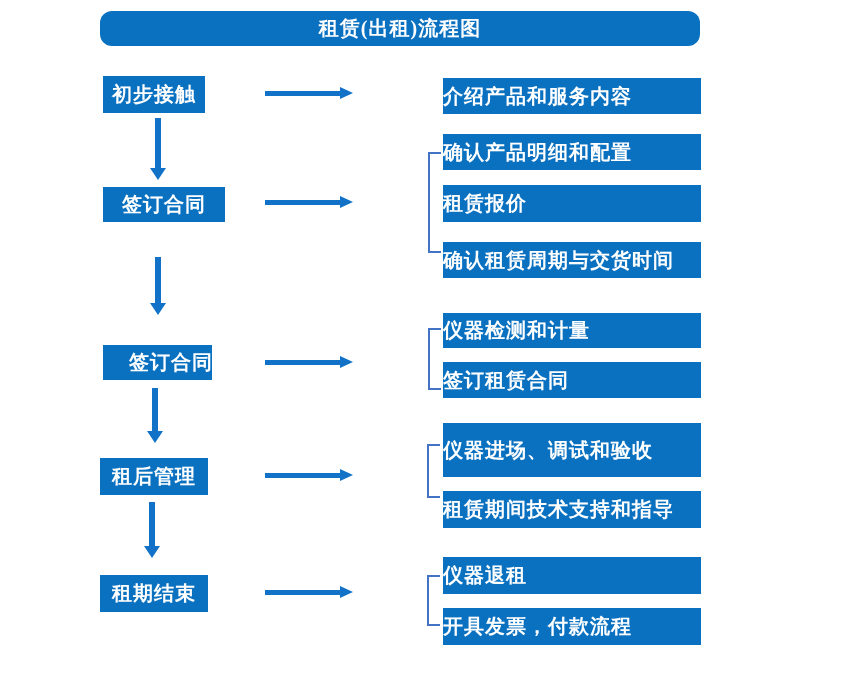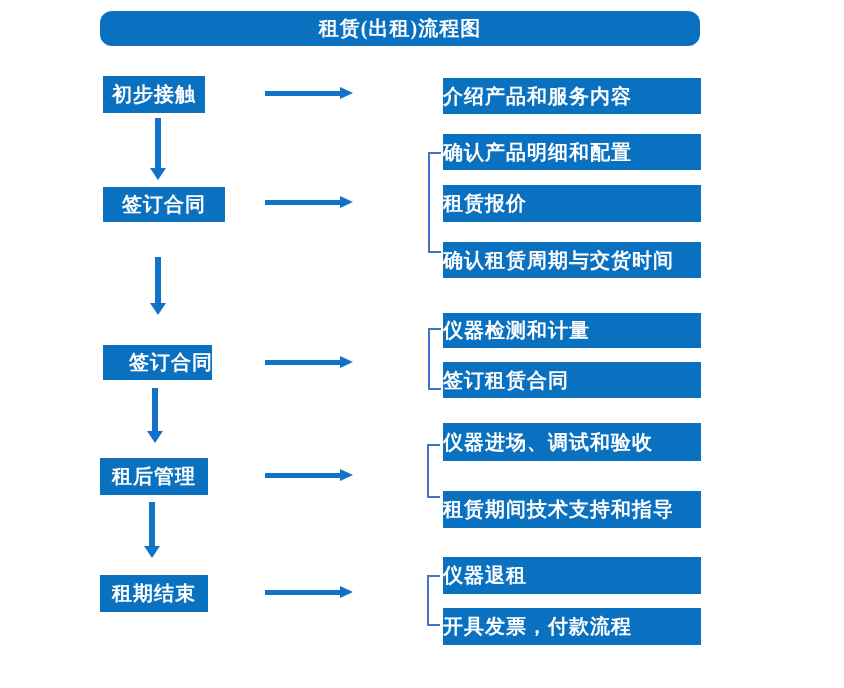--- a/index.html
+++ b/index.html
@@ -42,21 +42,21 @@
   <div class="bar step-box" style="left:103px;top:345px;width:109px;height:35px;padding-left:27px;">签订合同</div>
   <div class="bar step-box" style="left:100px;top:458px;width:108px;height:37px;">租后管理</div>
   <div class="bar step-box" style="left:100px;top:575px;width:108px;height:37px;">租期结束</div>
 
   <div class="bar detail-box" style="left:443px;top:78px;width:258px;height:36px;">介绍产品和服务内容</div>
   <div class="bar detail-box" style="left:443px;top:134px;width:258px;height:36px;">确认产品明细和配置</div>
   <div class="bar detail-box" style="left:443px;top:185px;width:258px;height:37px;">租赁报价</div>
   <div class="bar detail-box" style="left:443px;top:242px;width:258px;height:36px;">确认租赁周期与交货时间</div>
   <div class="bar detail-box" style="left:443px;top:313px;width:258px;height:35px;">仪器检测和计量</div>
   <div class="bar detail-box" style="left:443px;top:362px;width:258px;height:36px;">签订租赁合同</div>
-  <div class="bar detail-box" style="left:443px;top:423px;width:258px;height:38px;font-family:Liberation Serif, serif;">仪器进场、调试和验收</div>
+  <div class="bar detail-box" style="left:443px;top:423px;width:258px;height:54px;font-family:Liberation Serif, serif;">仪器进场、调试和验收</div>
   <div class="bar detail-box" style="left:443px;top:491px;width:258px;height:37px;">租赁期间技术支持和指导</div>
   <div class="bar detail-box" style="left:443px;top:557px;width:258px;height:37px;">仪器退租</div>
   <div class="bar detail-box" style="left:443px;top:608px;width:258px;height:37px;font-family:Liberation Serif, serif;">开具发票，付款流程</div>
 
   <div class="h-arrow" style="left:265px;top:87px;">
     <div class="shaft"></div>
     <div class="head"></div>
   </div>
   <div class="h-arrow" style="left:265px;top:196px;">
     <div class="shaft"></div>

